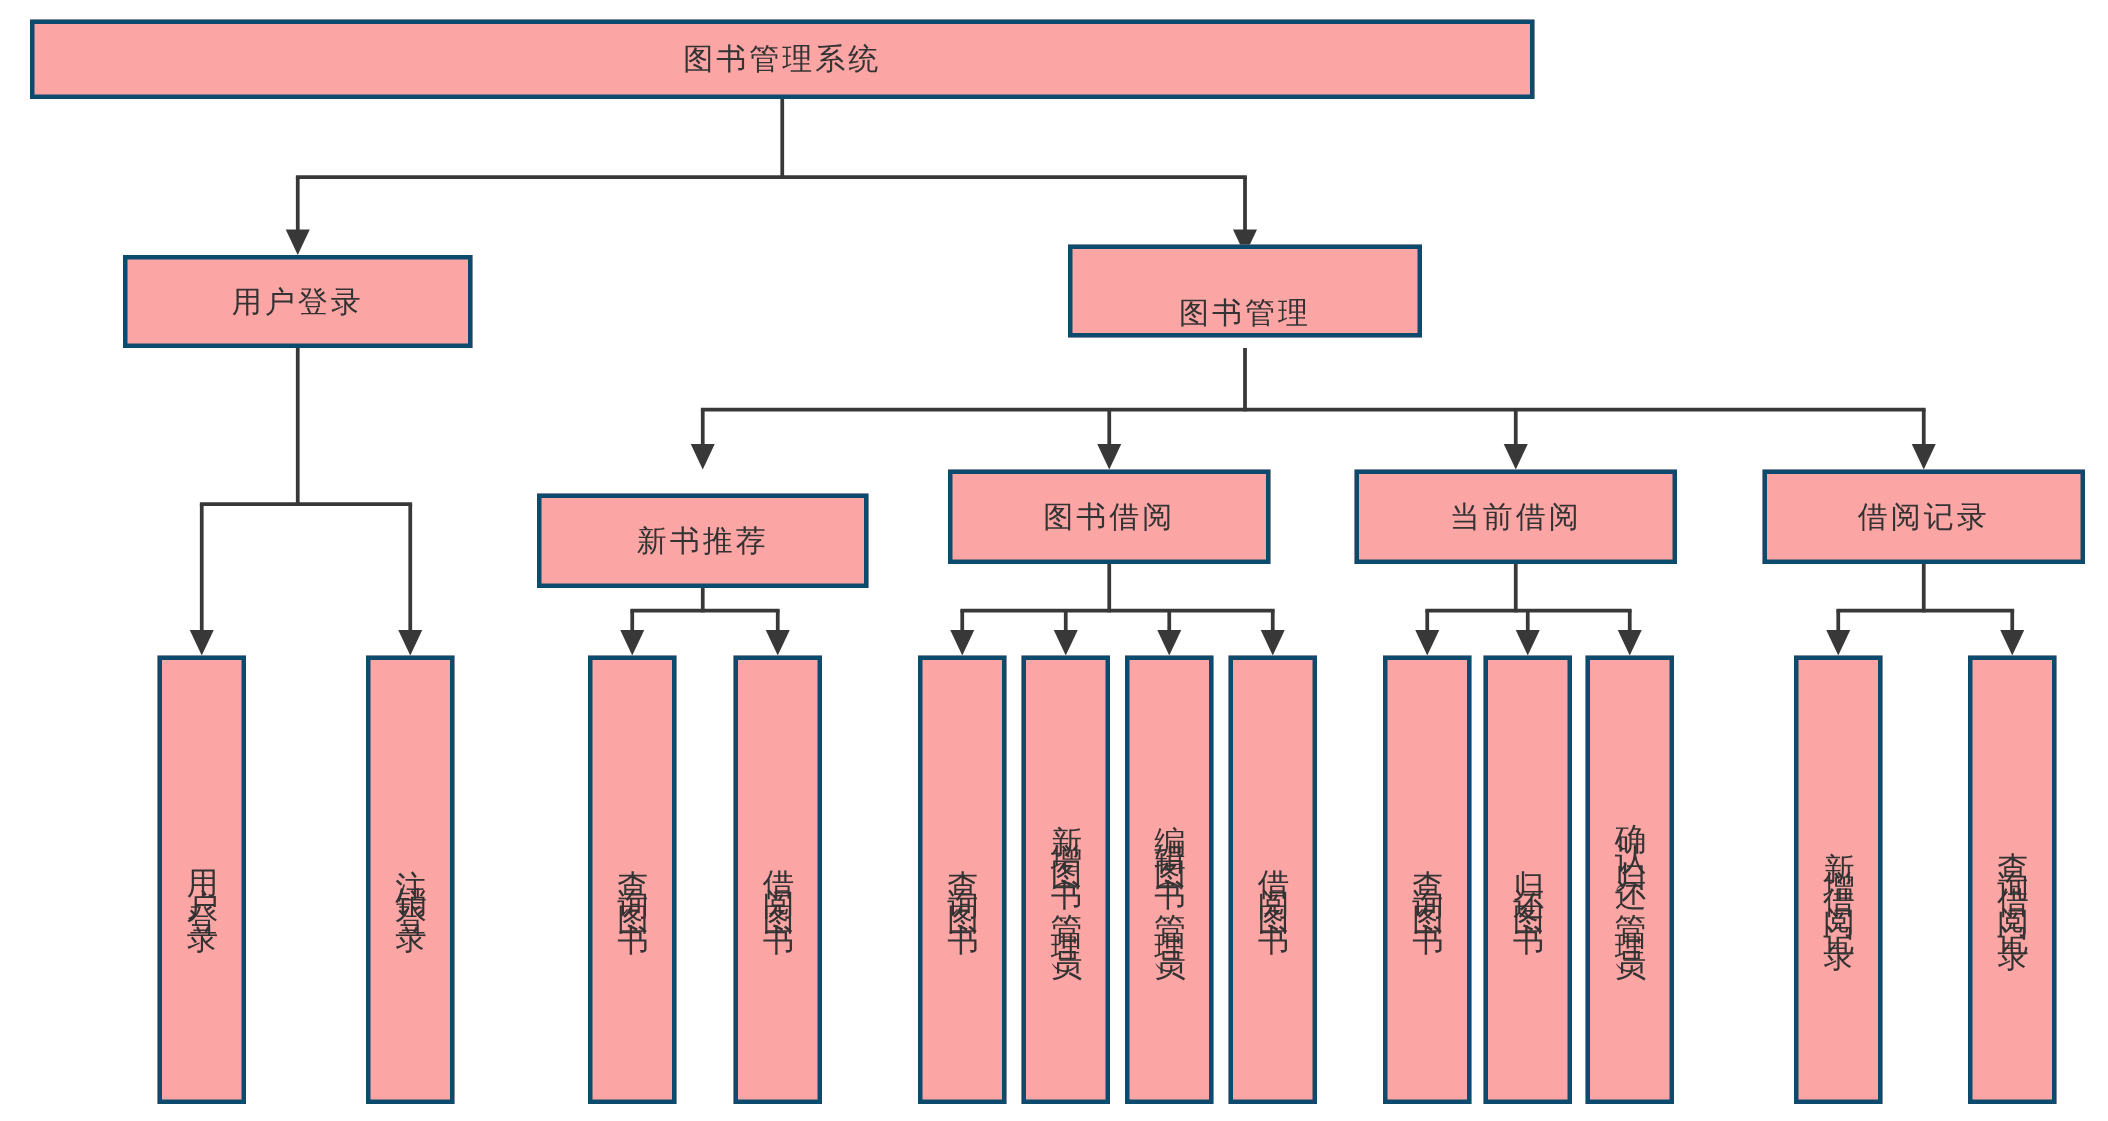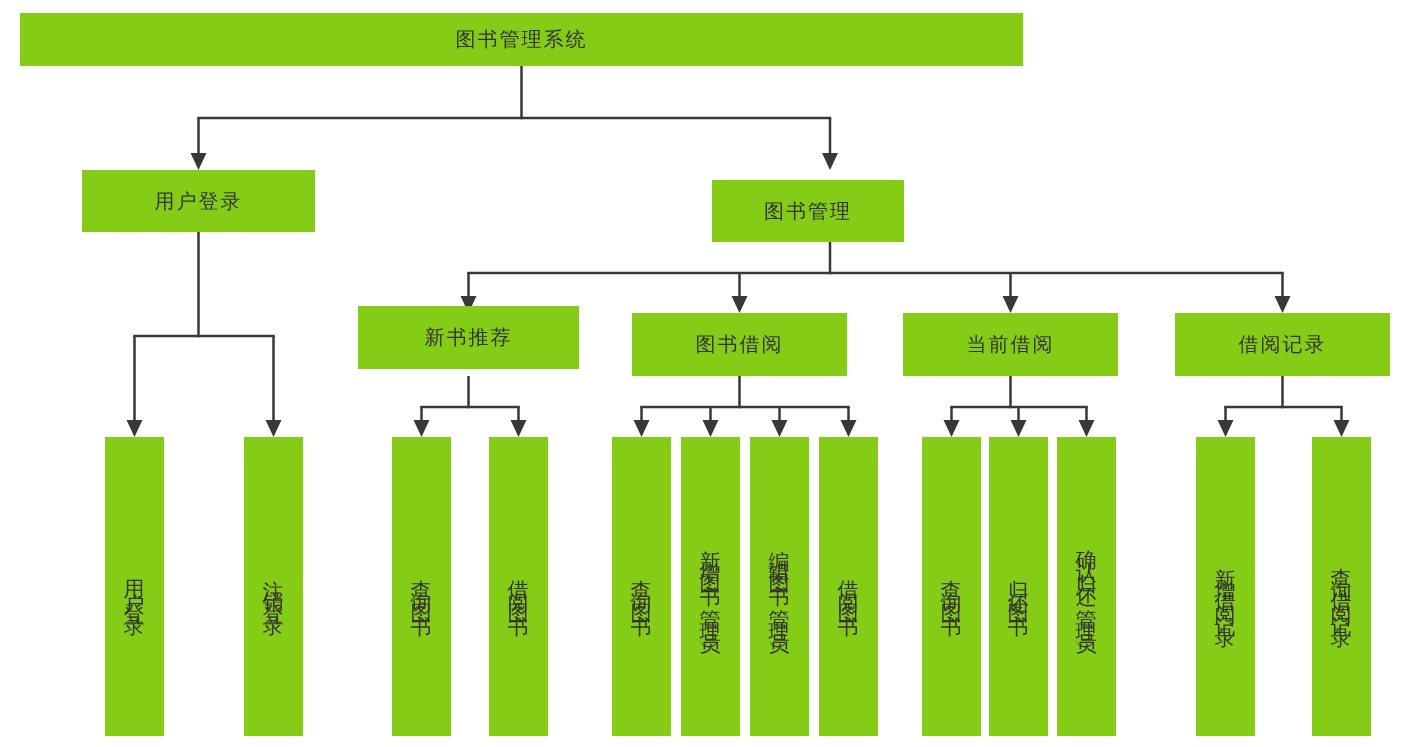--- a/index.html
+++ b/index.html
@@ -26,22 +26,22 @@
     stroke: #383838;
     stroke-width: 2.5;
   }
   .connectors polygon {
     fill: #383838;
     stroke: none;
   }
   .box {
     position: absolute;
     box-sizing: border-box;
-    border: 3px solid #84cc16;
-    background: #84cc16;
+    border: 3px solid #0c4a6e;
+    background: #fca5a5;
     display: flex;
     align-items: center;
     justify-content: center;
     color: #333333;
   }
   .hlabel {
     font-size: 20px;
     letter-spacing: 2px;
     color: #333333;
     white-space: nowrap;
@@ -146,25 +146,25 @@
     </g>
   </svg>
 
   <div class="box" style="left:20px; top:13px; width:1003px; height:53px;">
     <span class="hlabel">图书管理系统</span>
   </div>
 
   <div class="box" style="left:82px; top:170px; width:233px; height:62px;">
     <span class="hlabel">用户登录</span>
   </div>
-  <div class="box" style="left:712px; top:180px; width:192px; height:62px;">
+  <div class="box" style="left:712px; top:163px; width:236px; height:62px;align-items:flex-end;">
     <span class="hlabel">图书管理</span>
   </div>
 
-  <div class="box" style="left:358px; top:306px; width:221px; height:63px;">
+  <div class="box" style="left:358px; top:329px; width:221px; height:63px;">
     <span class="hlabel">新书推荐</span>
   </div>
   <div class="box" style="left:632px; top:313px; width:215px; height:63px;text-align:center;">
     <span class="hlabel">图书借阅</span>
   </div>
   <div class="box" style="left:1175px; top:313px; width:215px; height:63px;">
     <span class="hlabel">借阅记录</span>
   </div>
   <div class="box" style="left:903px; top:313px; width:215px; height:63px;">
     <span class="hlabel">当前借阅</span>

